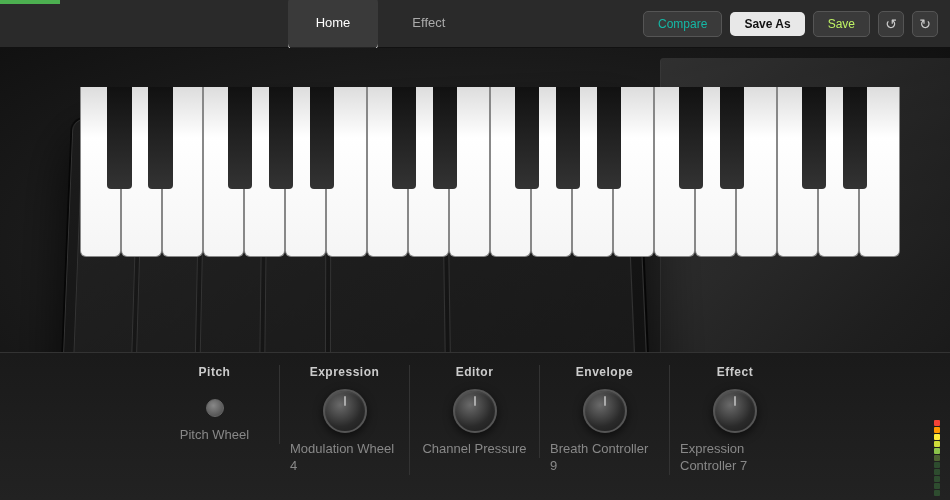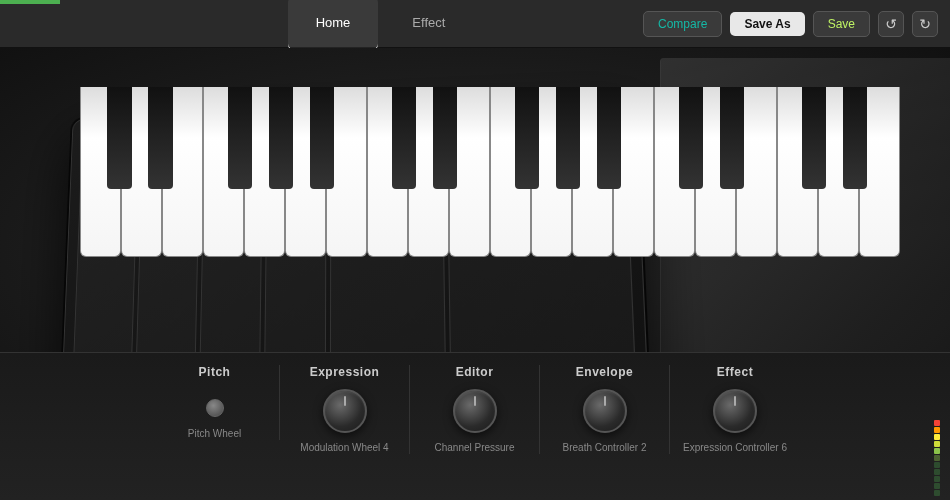--- a/index.html
+++ b/index.html
@@ -356,23 +356,23 @@
     .ctrl-knob-pitch {
       width: 18px;
       height: 18px;
       border-radius: 50%;
       background: radial-gradient(circle at 40% 35%, #888 0%, #444 100%);
       border: 1px solid #666;
       margin: 10px auto;
     }
 
     .ctrl-sublabel {
-      font-size: 10px;
+      font-size: 13px;
       color: #888;
-      text-align: right;
+      text-align: left;
       line-height: 1.3;
     }
 
     
     .vu-meter {
       position: absolute;
       right: 8px;
       top: 0;
       bottom: 0;
       width: 8px;
@@ -598,28 +598,28 @@
       <div class="ctrl-label">Editor</div>
       <div class="ctrl-knob-lg"></div>
       <div class="ctrl-sublabel">Channel
 Pressure</div>
     </div>
 
     <div class="control-group">
       <div class="ctrl-label">Envelope</div>
       <div class="ctrl-knob-lg"></div>
       <div class="ctrl-sublabel">Breath
-Controller 2</div>
+Controller 9</div>
     </div>
 
     <div class="control-group">
       <div class="ctrl-label">Effect</div>
       <div class="ctrl-knob-lg"></div>
       <div class="ctrl-sublabel">Expression
-Controller 6</div>
+Controller 7</div>
     </div>
   </div>
 
   <div class="vu-meter">
     <div class="vu-seg" style="background:#f44336;"></div>
     <div class="vu-seg" style="background:#ff9800;"></div>
     <div class="vu-seg" style="background:#ffeb3b;"></div>
     <div class="vu-seg" style="background:#cddc39;"></div>
     <div class="vu-seg" style="background:#8bc34a;"></div>
     <div class="vu-seg" style="background:#8bc34a;opacity:0.4;"></div>

